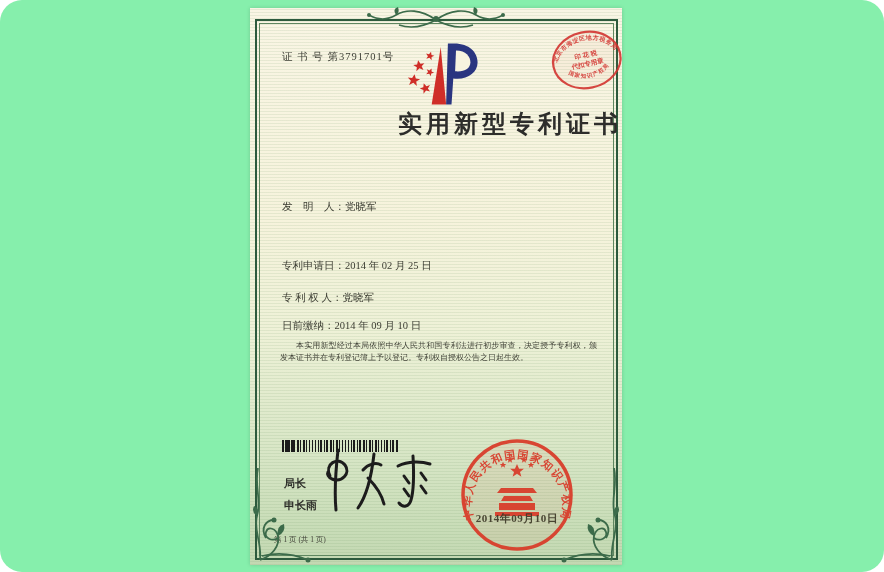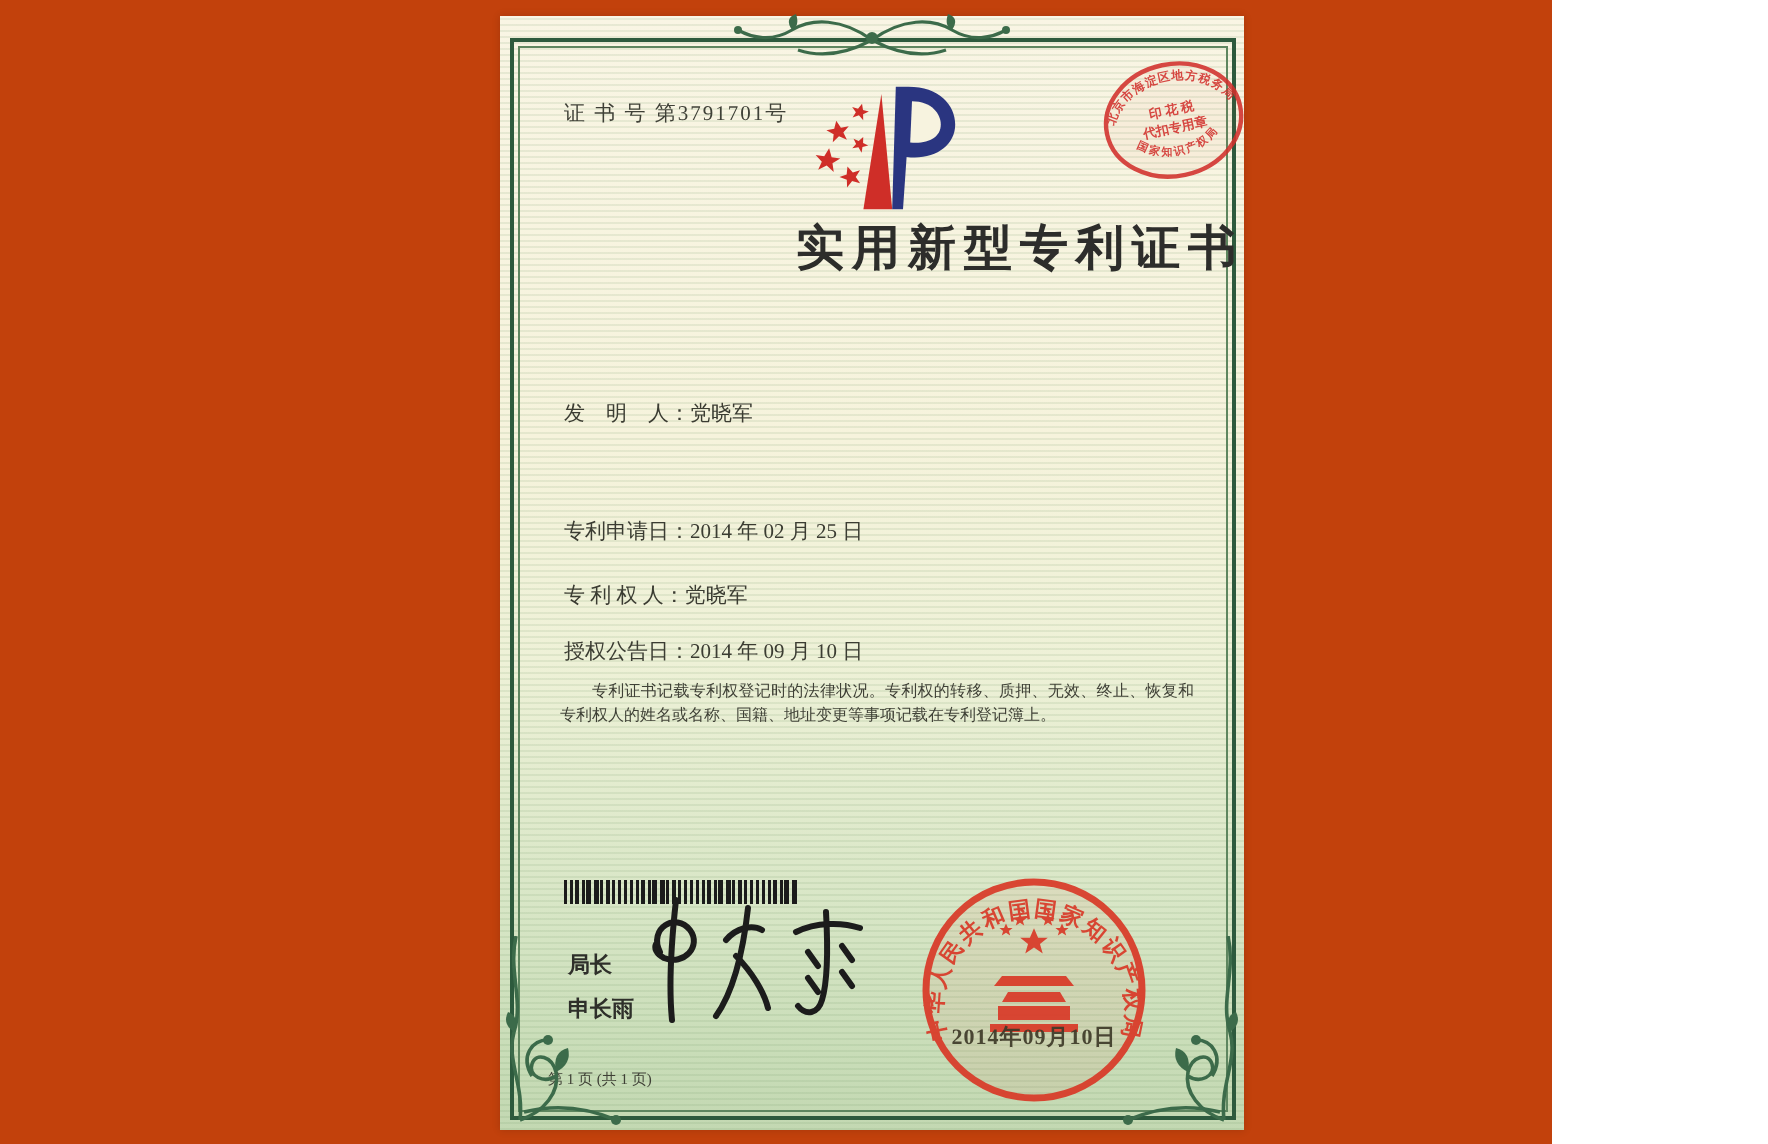--- a/index.html
+++ b/index.html
@@ -1,17 +1,17 @@
 <!DOCTYPE html>
 <html><head>
 <meta charset="utf-8">
 <style>
   html,body{margin:0;padding:0;}
-  .stage{position:relative;width:776px;height:572px;background:#c2410c;overflow:hidden;
-         font-family:"Liberation Serif","DejaVu Serif",serif;}
+  .stage{position:relative;width:884px;height:572px;background:#86efac;overflow:hidden;
+         font-family:"Liberation Serif","DejaVu Serif",serif;border-radius:22px;}
   .cert{position:absolute;left:250px;top:8px;width:372px;height:557px;
         background:
           repeating-linear-gradient(0deg, rgba(110,150,100,0.13) 0px, rgba(110,150,100,0.13) 1px, rgba(0,0,0,0) 1px, rgba(0,0,0,0) 3px),
           linear-gradient(180deg,#f9f5e4 0%,#f6f3dc 38%,#eef1d7 58%,#d8e6c6 80%,#c9ddb8 93%,#c3d8b2 100%);
         box-shadow:0 0 4px rgba(0,0,0,0.15);}
   .frame-a{position:absolute;left:5px;top:11px;right:4px;bottom:5px;border:2px solid #2d5a3d;}
   .frame-b{position:absolute;left:9px;top:15px;right:8px;bottom:9px;border:1px solid #5e865f;}
   .ornament{position:absolute;z-index:3;}
   .orn-top{left:50%;top:-1px;transform:translateX(-50%);}
   .orn-bl{left:0px;bottom:2px;}
@@ -132,25 +132,25 @@
       <div class="field f1">
         <span>发　明　人：</span><span>党晓军</span>
       </div>
       <div class="field f3">
         <span>专利申请日：</span><span>2014 年 02 月 25 日</span>
       </div>
       <div class="field f4">
         <span>专 利 权 人：</span><span>党晓军</span>
       </div>
       <div class="field f5">
-        <span>授权公告日：</span><span>2014 年 09 月 10 日</span>
+        <span>日前缴纳：</span><span>2014 年 09 月 10 日</span>
       </div>
 
       <div class="paras">
-        <p>专利证书记载专利权登记时的法律状况。专利权的转移、质押、无效、终止、恢复和专利权人的姓名或名称、国籍、地址变更等事项记载在专利登记簿上。</p>
+        <p>本实用新型经过本局依照中华人民共和国专利法进行初步审查，决定授予专利权，颁发本证书并在专利登记簿上予以登记。专利权自授权公告之日起生效。</p>
       </div>
 
       <div class="barcode"></div>
 
       <div class="director">
         <div>局长</div>
         <div>申长雨</div>
       </div>
 
       <svg class="signature" viewBox="0 0 135 70">

